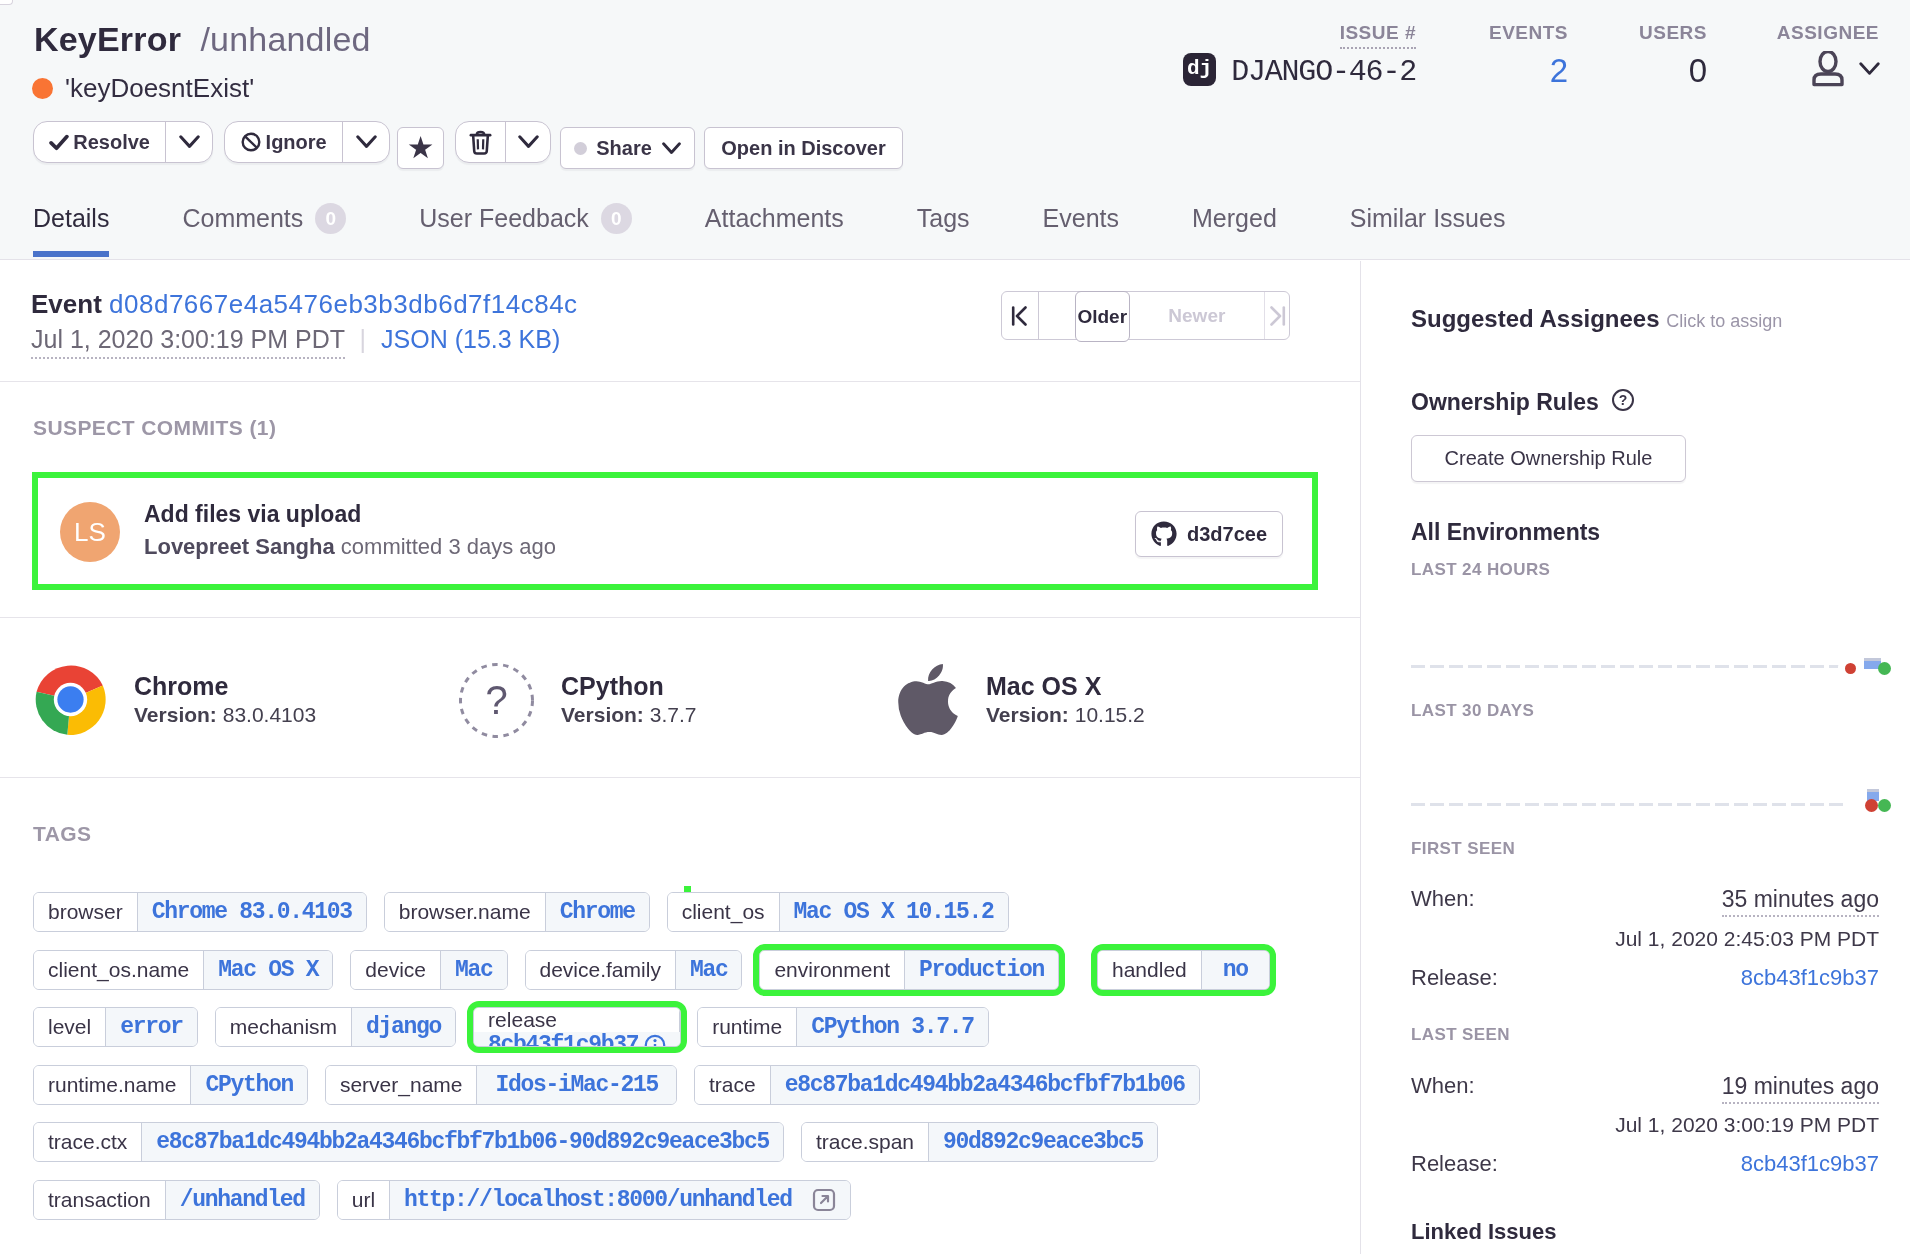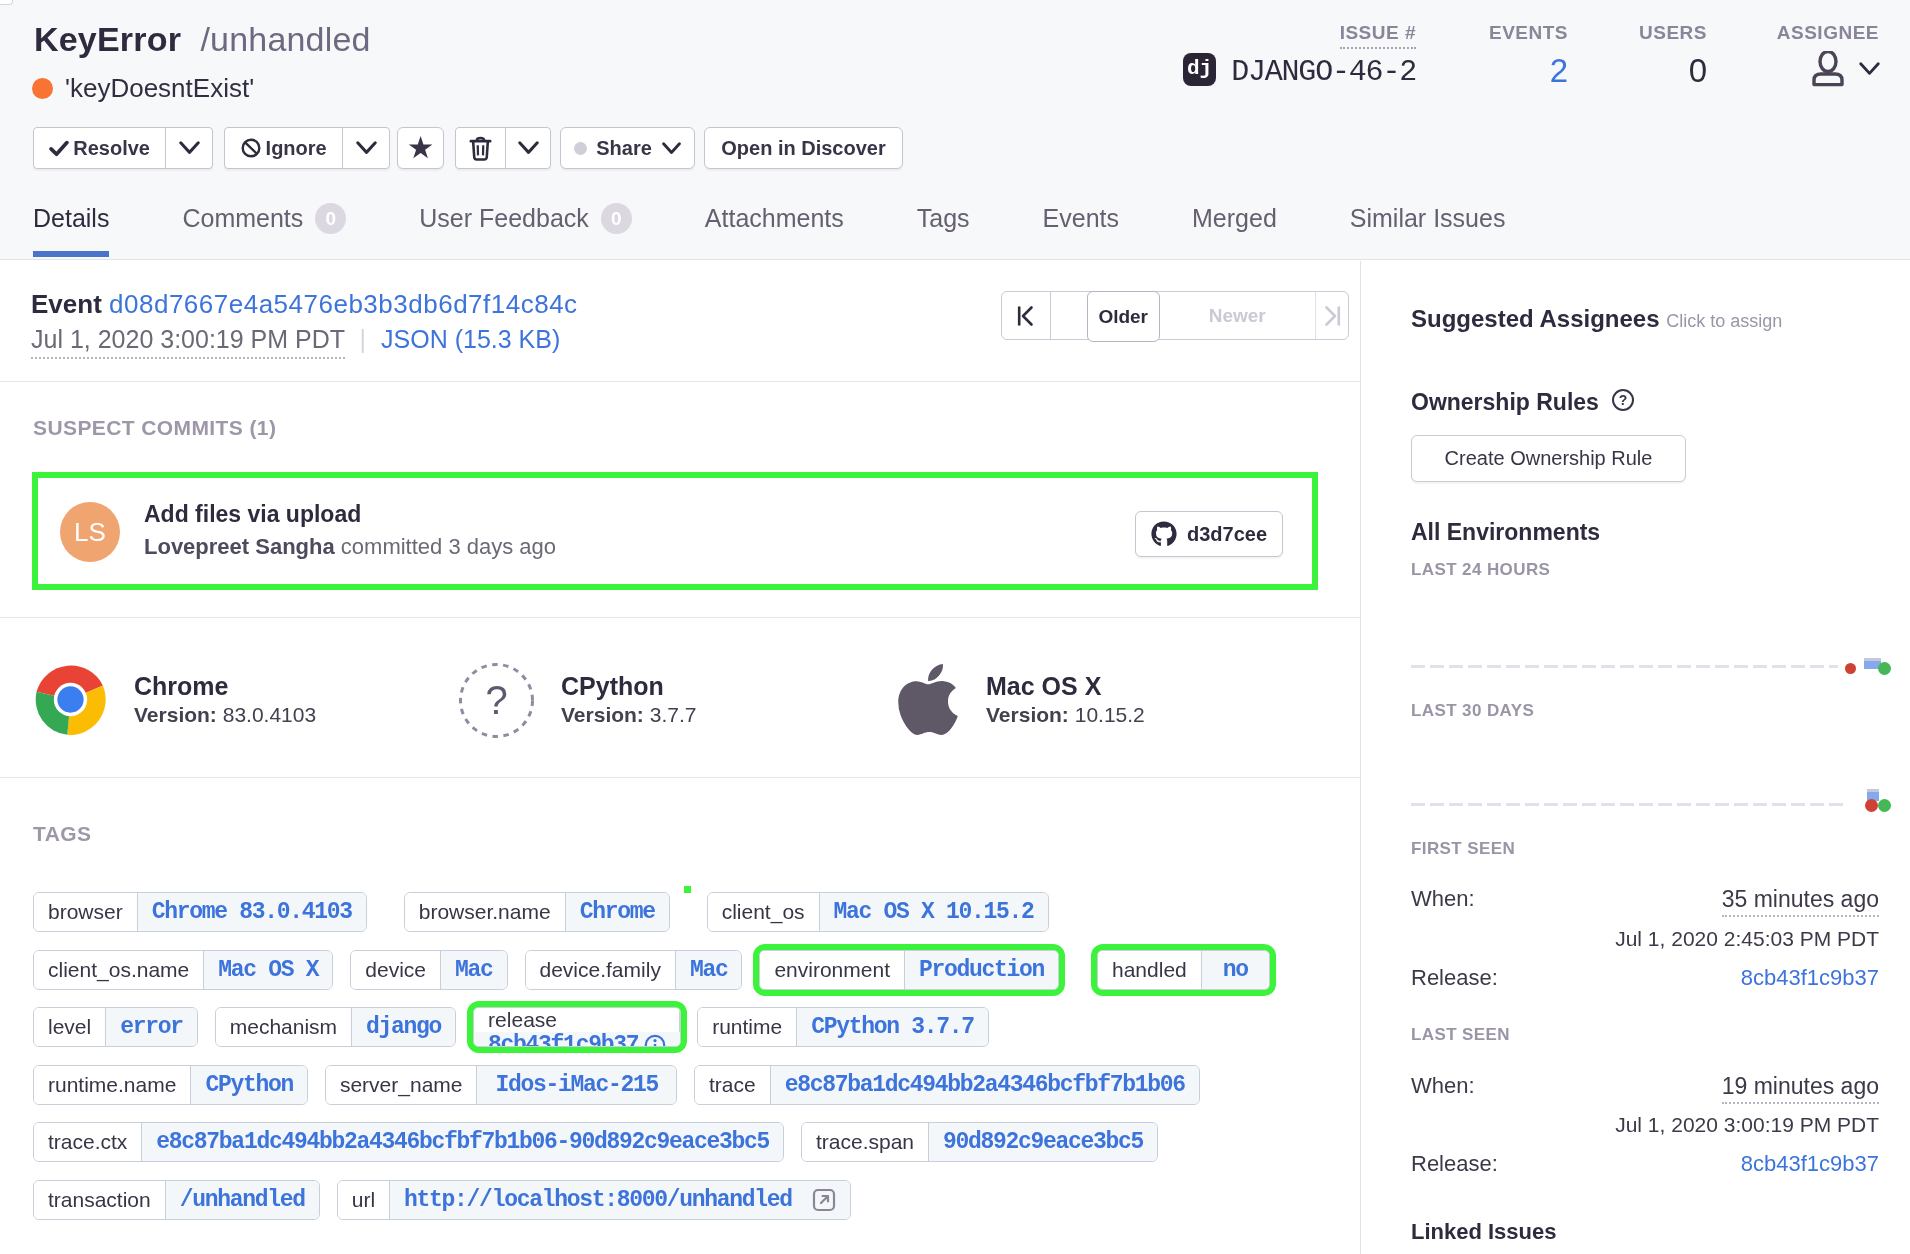--- a/index.html
+++ b/index.html
@@ -13,21 +13,21 @@
 .h1 .sub { font-weight:normal; color:#6e6880; }
 .dot { position:absolute; left:32px; top:78px; width:21px; height:21px; border-radius:50%; background:#f97434; }
 .culprit { position:absolute; left:65px; top:73px; font-size:26px; color:#332d41; }
 
 .statcol { position:absolute; top:22px; text-align:right; }
 .statlabel { display:inline-block; font-size:19px; font-weight:bold; color:#8b8599; letter-spacing:0.5px; }
 .statlabel.dotted { border-bottom:2px dotted #a9a4b4; padding-bottom:3px; }
 .statval { margin-top:8px; font-size:33px; color:#2f2a3d; }
 
 .btn { position:absolute; top:127px; height:42px; background:#fff; border:1px solid #c8c3d1; border-radius:6px; display:flex; align-items:center; justify-content:center; font-size:20px; font-weight:bold; color:#3a3447; box-shadow:0 2px 1px rgba(45,40,60,0.05); }
-.btngroup { position:absolute; top:127px; height:42px; background:#fff; border:1px solid #c8c3d1; border-radius:4px; display:flex; box-shadow:0 2px 1px rgba(45,40,60,0.05); }
+.btngroup { position:absolute; top:121px; height:42px; background:#fff; border:1px solid #c8c3d1; border-radius:14px; display:flex; box-shadow:0 2px 1px rgba(45,40,60,0.05); }
 .btngroup .seg { display:flex; align-items:center; justify-content:center; font-size:20px; font-weight:bold; color:#3a3447; }
 .btngroup .divider { width:1px; background:#c8c3d1; }
 
 .tabs { position:absolute; left:33px; top:204px; display:flex; font-size:25px; color:#655f6f;gap:40px; }
 .tab { margin-right:33px; padding-bottom:23px; position:relative; display:flex; align-items:flex-start; }
 .tab.active { color:#2f2a3d; }
 .tab.active:after { content:""; position:absolute; left:0; right:0; bottom:0; height:6px; background:#4a73ca; }
 .badge { display:inline-block; margin-left:12px; margin-top:-1px; width:31px; height:31px; border-radius:50%; background:#dcd8e2; color:#fff; font-size:19px; font-weight:bold; text-align:center; line-height:31px; }
 
 .main { position:absolute; left:0; top:261px; width:1360px; height:993px; background:#fff; }
@@ -149,21 +149,21 @@
 
 <div class="main">
 
   <div class="abs" style="left:31px; top:28px; font-size:26px;"><b>Event</b> <span class="blue" style="letter-spacing:0.5px;">d08d7667e4a5476eb3b3db6d7f14c84c</span></div>
   <div class="abs" style="left:31px; top:64px; font-size:25px; color:#6d6876;">
     <span style="border-bottom:2px dotted #b7b3c1; padding-bottom:4px;">Jul 1, 2020 3:00:19 PM PDT</span>
     <span style="color:#d8d5de; margin:0 8px;">|</span>
     <span class="blue">JSON (15.3 KB)</span>
   </div>
 
-  <div class="abs" style="left:1001px; top:30px; width:348px; height:49px; display:flex; border:1px solid #cdc9d6; border-radius:6px; background:#fff;gap:36px;">
+  <div class="abs" style="left:1001px; top:30px; width:289px; height:49px; display:flex; border:1px solid #cdc9d6; border-radius:6px; background:#fff;gap:36px;">
     <div style="width:59px; display:flex; align-items:center; justify-content:center; border-right:1px solid #cdc9d6;">
       <svg width="24" height="22" viewBox="0 0 24 22" fill="none">
           <path d="M17.5 2.5 L9 11 L17.5 19.5" stroke="#2f2a3d" stroke-width="2.6" stroke-linejoin="round" stroke-linecap="round"></path>
           <line x1="5.2" y1="2.5" x2="5.2" y2="19.5" stroke="#2f2a3d" stroke-width="2.6" stroke-linecap="round"></line>
         </svg>
     </div>
     <div style="width:88px; display:flex; align-items:center; justify-content:center; font-size:19px; font-weight:bold; color:#2f2a3d; border:1.5px solid #b9b4c4; margin:-1px 0; border-radius:6px; background:#fff; position:relative; z-index:2; height:51px;">Older</div>
     <div style="width:101px; display:flex; align-items:center; justify-content:center; font-size:19px; font-weight:bold; color:#ccc8d5;">Newer</div>
     <div style="width:40px; display:flex; align-items:center; justify-content:center; border-left:1px solid #e2dfe8;">
       <svg width="24" height="22" viewBox="0 0 24 22" fill="none">
@@ -207,21 +207,21 @@
   <div class="abs" style="left:561px; top:442px; font-size:21px; color:#44404f;"><b>Version:</b> 3.7.7</div>
   <svg class="abs" style="left:894px; top:398px;" width="68" height="81" viewBox="0 0 384 512">
       <path fill="#5f5967" d="M318.7 268.7c-.2-36.7 16.4-64.4 50-84.8-18.8-26.9-47.2-41.7-84.7-44.6-35.5-2.8-74.3 20.7-88.5 20.7-15 0-49.4-19.7-76.4-19.7C63.3 141.2 4 184.8 4 273.5q0 39.3 14.4 81.2c12.8 36.7 59 126.7 107.2 125.2 25.2-.6 43-17.9 75.8-17.9 31.8 0 48.3 17.9 76.4 17.9 48.6-.7 90.4-82.5 102.6-119.3-65.2-30.7-61.7-90-61.7-91.9zm-56.6-164.2c27.3-32.4 24.8-61.9 24-72.5-24.1 1.4-52 16.4-67.9 34.9-17.5 19.8-27.8 44.3-25.6 71.9 26.1 2 49.9-11.4 69.5-34.3z"></path>
     </svg>
   <div class="abs" style="left:986px; top:411px; font-size:25px; font-weight:bold;">Mac OS X</div>
   <div class="abs" style="left:986px; top:442px; font-size:21px; color:#44404f;"><b>Version:</b> 10.15.2</div>
   <div class="hr" style="top:516px;"></div>
 
   <div class="seclabel abs" style="left:33px; top:561px;">TAGS</div>
   <div class="abs" style="left:684px; top:625px; width:7px; height:7px; background:#3bf33b;"></div>
-  <div class="pillrow" style="top:631px;gap:20px;">
+  <div class="pillrow" style="top:631px;">
     <div class="pill">
         <div class="k">browser</div>
         <div class="v">Chrome 83.0.4103</div>
       </div>
     <div class="pill">
         <div class="k">browser.name</div>
         <div class="v">Chrome</div>
       </div>
     <div class="pill">
         <div class="k">client_os</div>

